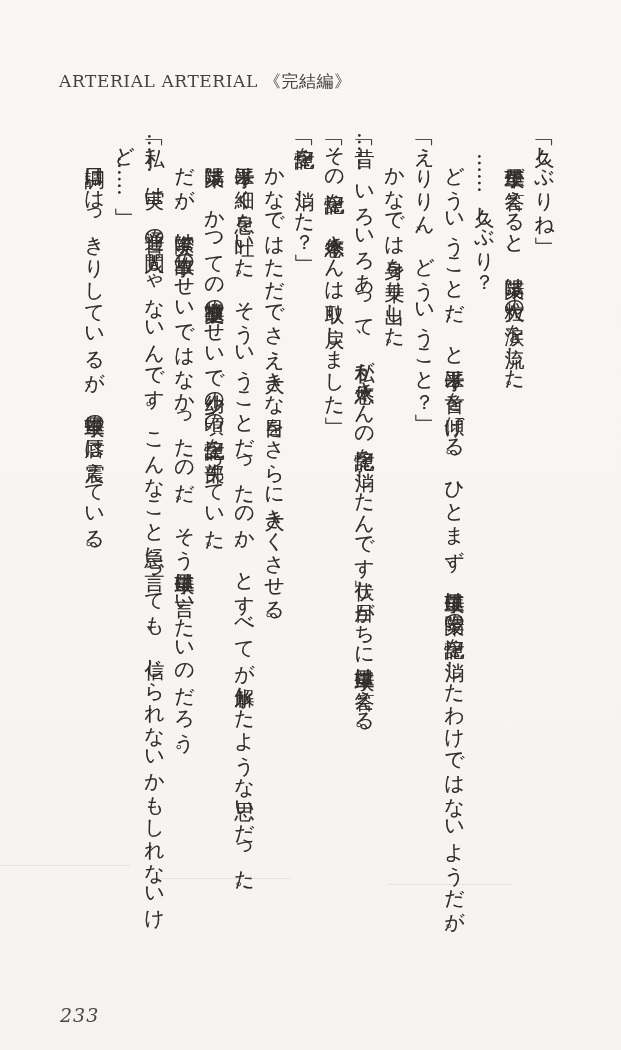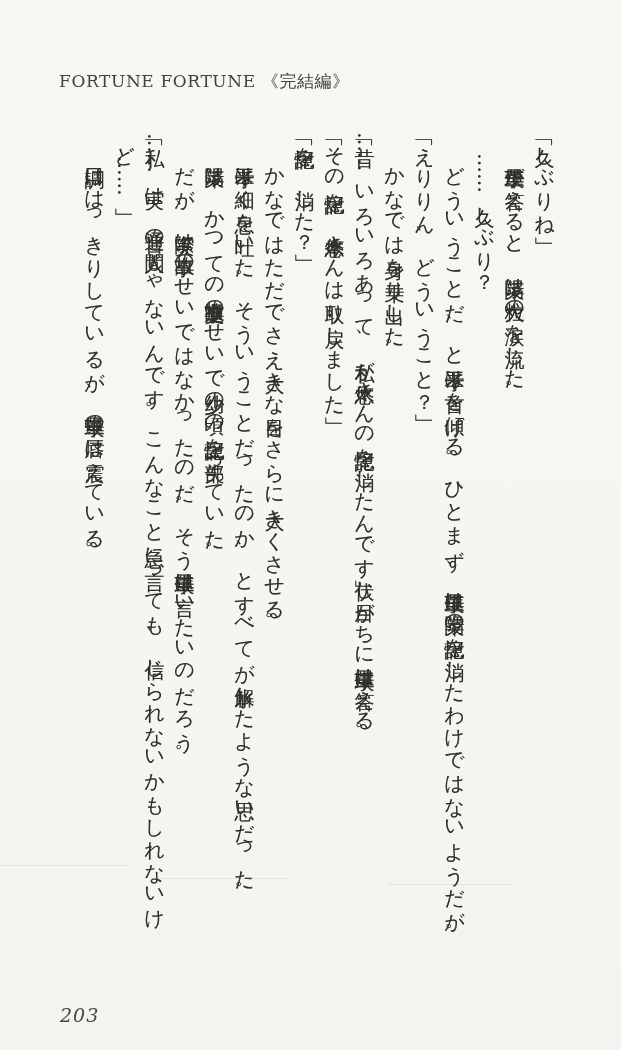--- a/index.html
+++ b/index.html
@@ -62,21 +62,21 @@
   }
   .scan-artifact.a1 { top: 865px; left: 0;    width: 130px; }
   .scan-artifact.a2 { top: 878px; left: 150px; width: 140px; }
   .scan-artifact.a3 { top: 884px; left: 388px; width: 125px; }
 </style>
 </head>
 <body>
 
 <div class="book-page">
 
-  <div class="running-header">FORTUNE FORTUNE 《完結編》</div>
+  <div class="running-header">ARTERIAL ARTERIAL 《完結編》</div>
 
   <div class="text-block">
     <p>「久しぶりね」</p>
     <p>　瑛里華が答えると、陽菜は大粒の涙を流した。</p>
     <p>　……久しぶり？</p>
     <p>　どういうことだ、と孝平は首を傾げる。ひとまず、瑛里華は陽菜の記憶を消したわけではないようだが。</p>
     <p>「えりりん、どういうこと？」</p>
     <p>　かなでは身を乗り出した。</p>
     <p class="tight">「昔……いろいろあって、私が悠木さんの記憶を消したんです」伏し目がちに瑛里華は答える。</p>
     <p>「その記憶を、今悠木さんは取り戻しました」</p>
@@ -86,15 +86,15 @@
     <p>　陽菜は、かつての交通事故のせいで幼少の頃の記憶を一部失っていた。</p>
     <p>　だが、実際は事故のせいではなかったのだ。そう瑛里華は言いたいのだろう。</p>
     <p>「私……実は、普通の人間じゃないんです。こんなこと急に言っても、信じられないかもしれないけど……」</p>
     <p>　口調ははっきりしているが、瑛里華の唇は震えている。</p>
   </div>
 
   <div class="scan-artifact a1"></div>
   <div class="scan-artifact a2"></div>
   <div class="scan-artifact a3"></div>
 
-  <div class="page-number">203</div>
+  <div class="page-number">233</div>
 
 </div>
 
 </body></html>

